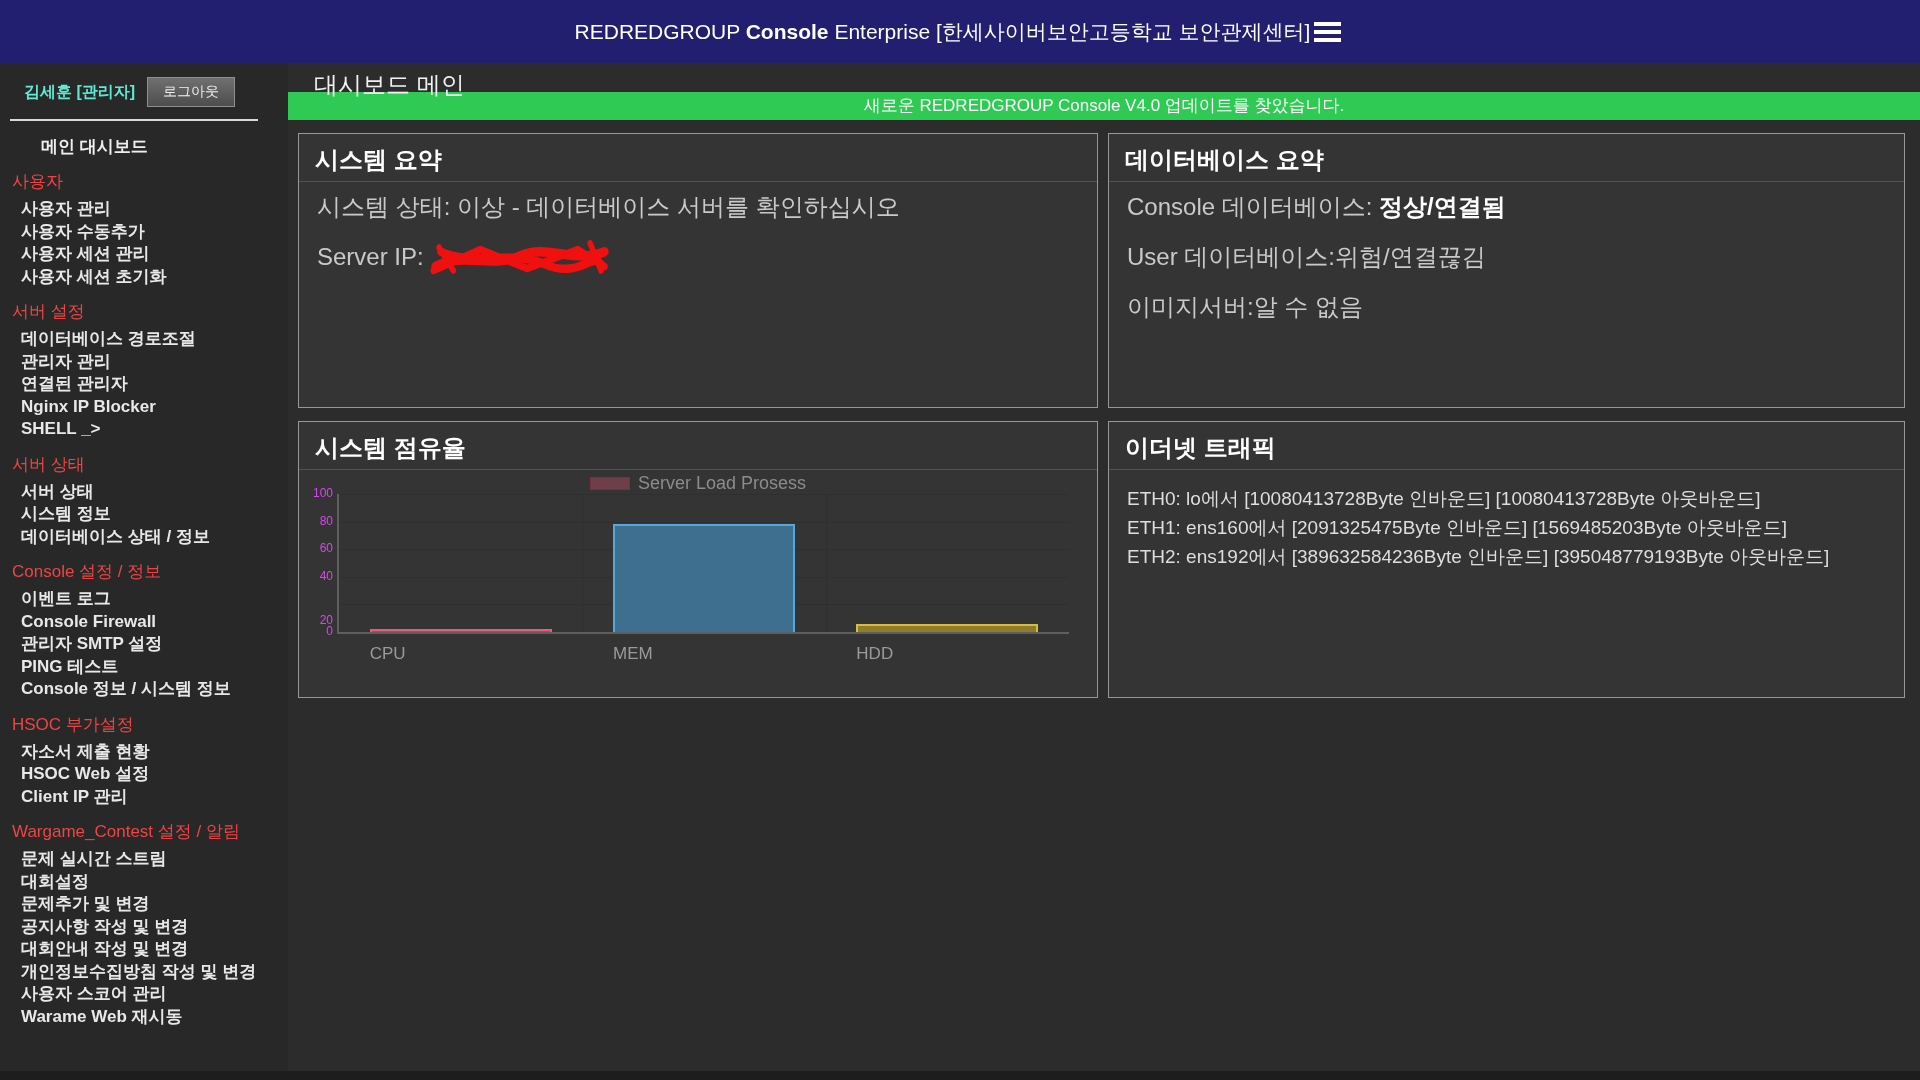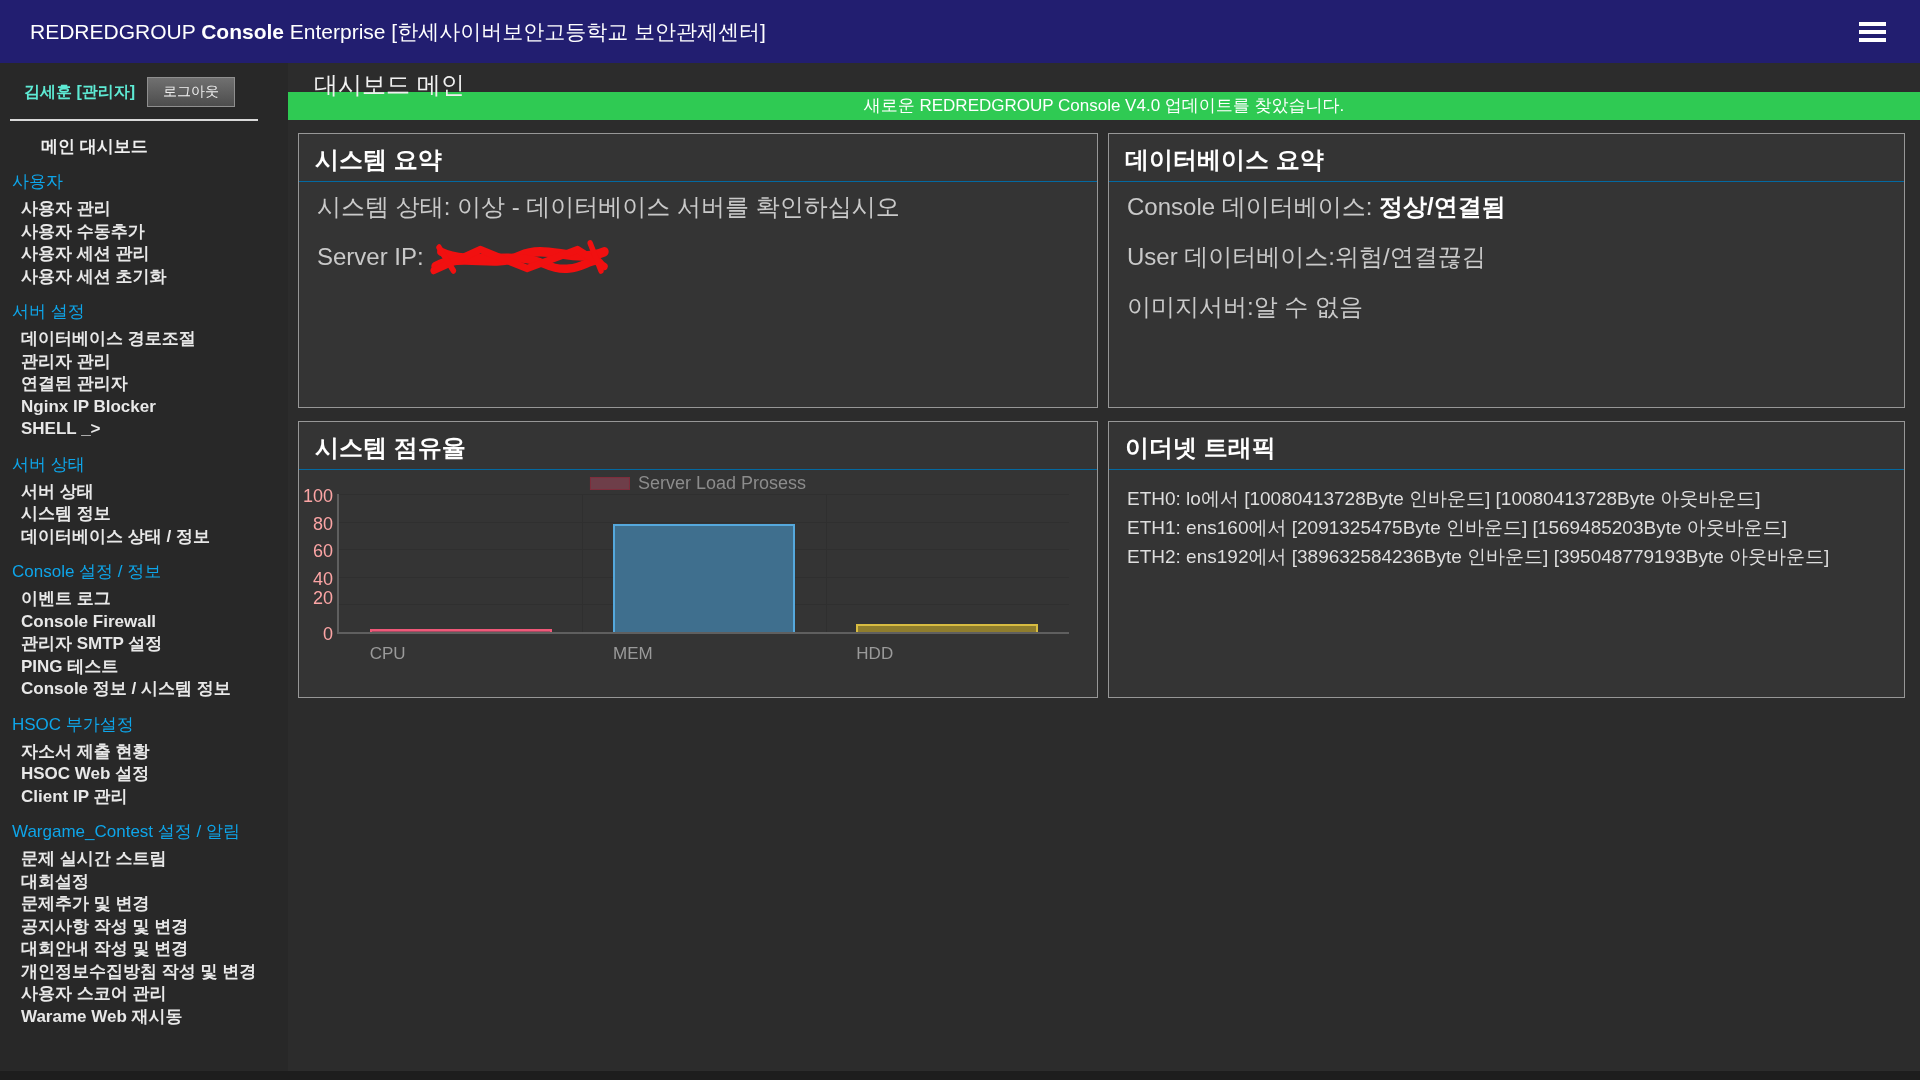--- a/index.html
+++ b/index.html
@@ -7,21 +7,21 @@
   body {
     background:#2c2c2c;
     font-family:"Liberation Sans","DejaVu Sans",sans-serif;
     overflow:hidden; position:relative;
   }
 
   
   .navbar {
     position:absolute; top:0; left:0; width:1920px; height:63px;
     background:#221e70; display:flex; align-items:center;
-    justify-content:space-between; padding:0 30px;
+    justify-content:center; padding:0 30px;
   }
   .brand { color:#ffffff; font-size:21px; white-space:nowrap; }
   .brand b { font-weight:bold; }
   .hamburger-btn { background:transparent; border:none; cursor:pointer; padding:4px; }
   .hicon i { display:block; width:27px; height:4px; background:#ffffff; margin:4px 0; }
 
   
   .sidebar {
     position:absolute; top:63px; left:0; width:288px; height:1017px;
     background:#282828; overflow:hidden;
@@ -31,21 +31,21 @@
   .logout-btn {
     margin-left:12px; background:linear-gradient(#707070,#4d4d4d);
     border:1px solid #8f8f8f; color:#f0f0f0; font-size:14px;
     padding:5px 15px; cursor:pointer;
   }
   .side-divider { border-bottom:2px solid #d9d9d9; margin:12px 30px 4px 10px; }
   .side-main {
     color:#efefef; font-weight:bold; font-size:17px;
     margin:14px 0 0 12px; cursor:pointer;padding-left:29px;
   }
-  .side-section-label { color:#0ea5e9; font-size:17px; margin:12px 0 5px 12px; }
+  .side-section-label { color:#ef4444; font-size:17px; margin:12px 0 5px 12px; }
   .side-item {
     color:#e8e8e8; font-weight:bold; font-size:17px;
     line-height:22.5px; margin-left:21px; cursor:pointer; white-space:nowrap;
   }
 
   
   .main { position:absolute; top:63px; left:288px; width:1632px; height:1017px; }
   .page-title { color:#f0f0f0; font-size:24px; padding:6px 0 0 26px; height:29px; }
   .banner {
     height:28px; background:#2fca53; color:#ffffff; font-size:17px;
@@ -71,21 +71,21 @@
 
   
   .chart-area { position:relative; height:226px; }
   .legend { position:absolute; top:3px; left:50%; transform:translateX(-50%); display:flex; align-items:center; gap:8px; }
   .legend-swatch { width:40px; height:13px; background:#6e3e49; border:1px solid #7e2d3c; }
   .legend-label { color:#8c8c8c; font-size:18px; white-space:nowrap; }
   .gridline-h { position:absolute; height:1px; background:#2f2f2f; }
   .gridline-v { position:absolute; width:1px; background:#2f2f2f; }
   .axis-y { position:absolute; width:2px; background:#5f5f5f; }
   .axis-x { position:absolute; height:2px; background:#5f5f5f; }
-  .ytick { position:absolute; color:#fca5a5; font-size:18px; text-align:right; width:34px; }
+  .ytick { position:absolute; color:#d946ef; font-size:12px; text-align:right; width:34px; }
   .bar { position:absolute; border-style:solid; border-bottom:none; }
   .xlabel { position:absolute; color:#9a9a9a; font-size:17px; text-align:left; width:182px; }
 
   .bottom-scrollbar { position:absolute; left:0; bottom:0; width:1920px; height:9px; background:#1d1d1d; }
 </style>
 </head>
 <body>
 
 <div class="navbar">
   <div class="brand"><span>REDREDGROUP </span><b>Console</b><span> Enterprise [한세사이버보안고등학교 보안관제센터]</span></div>
@@ -194,21 +194,21 @@
 
     <div class="panel">
       <div class="panel-title">시스템 점유율</div>
       <div class="chart-area" id="chart-area">
         <div class="legend">
           <span class="legend-swatch" style="background: rgb(110, 62, 73); border-color: rgb(126, 45, 60);"></span>
           <span class="legend-label">Server Load Prosess</span>
         </div>
       <div class="ytick" style="left: 0px; top: 154px;">0</div>
           <div class="gridline-h" style="left: 40px; top: 134.4px; width: 730px;"></div>
-          <div class="ytick" style="left: 0px; top: 118px;">20</div>
+          <div class="ytick" style="left: 0px; top: 143px;">20</div>
           <div class="gridline-h" style="left: 40px; top: 106.8px; width: 730px;"></div>
           <div class="ytick" style="left: 0px; top: 98.8px;">40</div>
           <div class="gridline-h" style="left: 40px; top: 79.2px; width: 730px;"></div>
           <div class="ytick" style="left: 0px; top: 71.2px;">60</div>
           <div class="gridline-h" style="left: 40px; top: 51.6px; width: 730px;"></div>
           <div class="ytick" style="left: 0px; top: 43.6px;">80</div>
           <div class="gridline-h" style="left: 40px; top: 24px; width: 730px;"></div>
           <div class="ytick" style="left: 0px; top: 16px;">100</div>
           <div class="gridline-v" style="left: 283.333px; top: 24px; height: 138px;"></div>
           <div class="gridline-v" style="left: 526.667px; top: 24px; height: 138px;"></div>

